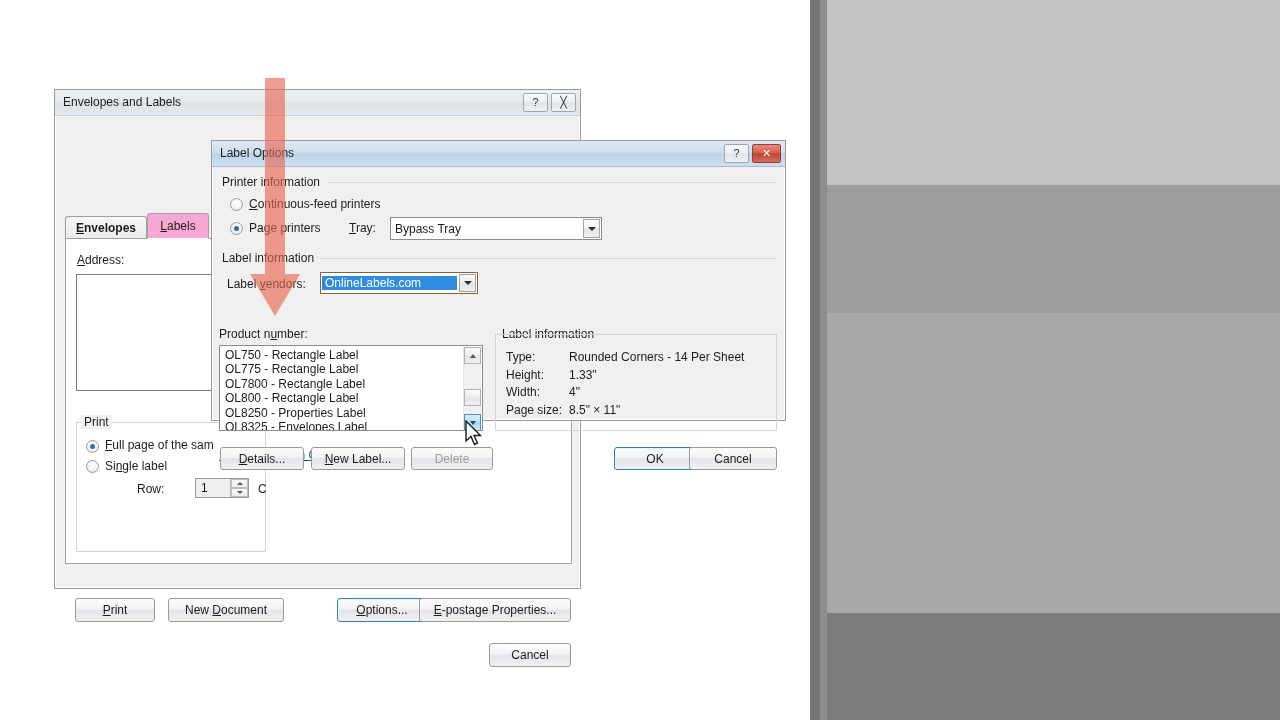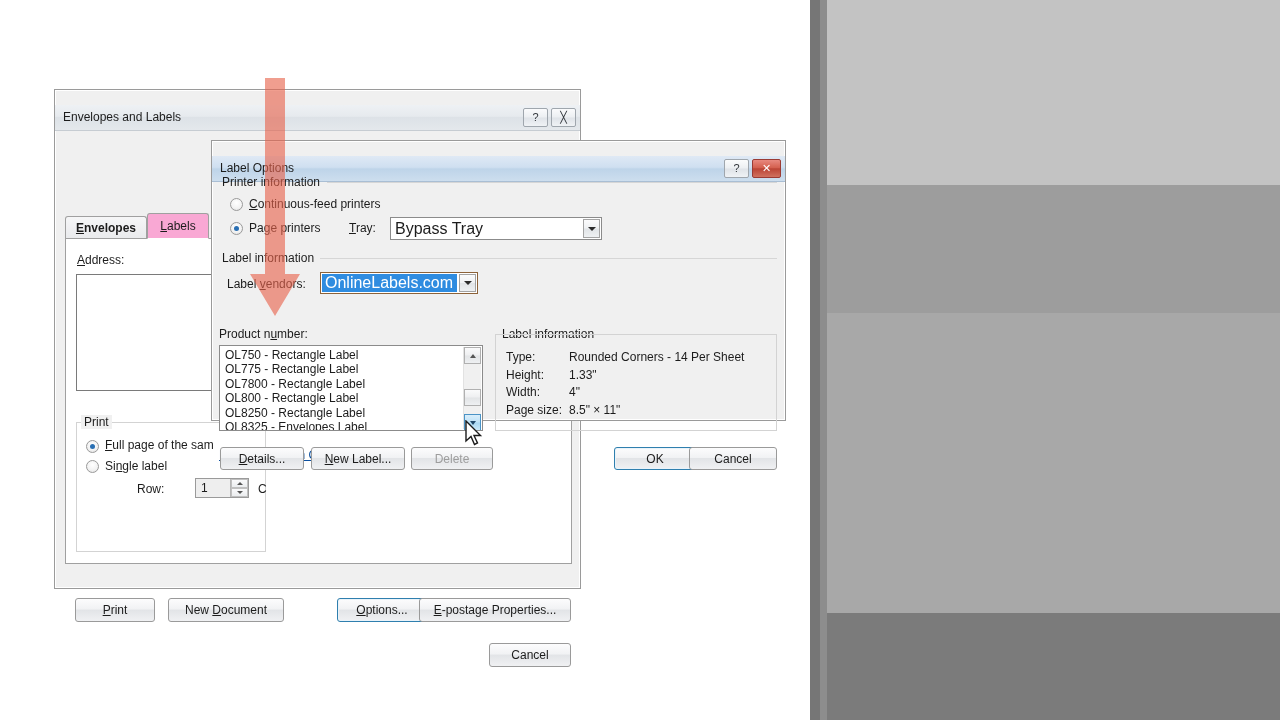--- a/index.html
+++ b/index.html
@@ -44,21 +44,20 @@
     position: absolute;
     inset: 0;
     border: 1px solid #ffffff;
     box-sizing: border-box;
   }
   .titlebar {
     position: absolute;
     left: 0; right: 0; top: 0;
     height: 26px;
     box-sizing: border-box;
-    margin-top: 15px;
   }
   .titlebar.inactive {
     background: linear-gradient(to bottom,#eef1f4 0%, #e6eaee 45%, #dde2e7 50%, #e4e8ec 100%);
     border-bottom: 1px solid #c6ccd2;
   }
   .titlebar.active {
     background: linear-gradient(to bottom,#dfe9f5 0%, #cfdff0 45%, #bed4e9 52%, #cddeee 100%);
     border-bottom: 1px solid #a9bed4;
   }
   .title-text {
@@ -146,21 +145,21 @@
   .combo {
     position: absolute;
     box-sizing: border-box;
     background: #ffffff;
     border: 1px solid #8b8b8b;
     display: flex;
     align-items: center;
   }
   .combo .ctext {
     flex: 1;
-    font-size: 16px;
+    font-size: 12px;
     color: #1c1c1c;
     padding-left: 4px;
     white-space: nowrap;
     overflow: hidden;
   }
   .combo .ctext.selected {
     background: #2f8ce0;
     color: #ffffff;
     margin: 1px;
     padding-left: 3px;
@@ -480,21 +479,21 @@
     <div class="link" style="left:7px; top:307px;">Find updates on Office.com</div>
 
     <div class="lbl" style="left:7px; top:186px;">Product n<u>u</u>mber:</div>
 
     <div class="listbox" style="left:7px; top:204px; width:264px; height:86px;">
       <div id="product-list" style="padding-top:2px;">
           <div class="listitem">OL750 - Rectangle Label</div>
           <div class="listitem">OL775 - Rectangle Label</div>
           <div class="listitem">OL7800 - Rectangle Label</div>
           <div class="listitem">OL800 - Rectangle Label</div>
-          <div class="listitem">OL8250 - Rectangle Label</div>
+          <div class="listitem">OL8250 - Properties Label</div>
           <div class="listitem">OL8325 - Envelopes Label</div>
         </div>
       <div class="vscroll">
         <div class="sc-btn" style="top:0;">
           <span class="tri-up" style="border-bottom-color:#555; border-left-width:3px; border-right-width:3px; border-bottom-width:4px;"></span>
         </div>
         <div class="sc-thumb" style="top:42px;"></div>
         <div class="sc-btn active" style="top:67px;">
           <span class="tri-down" style="border-top-color:#20486b; border-left-width:3px; border-right-width:3px; border-top-width:4px;"></span>
         </div>

